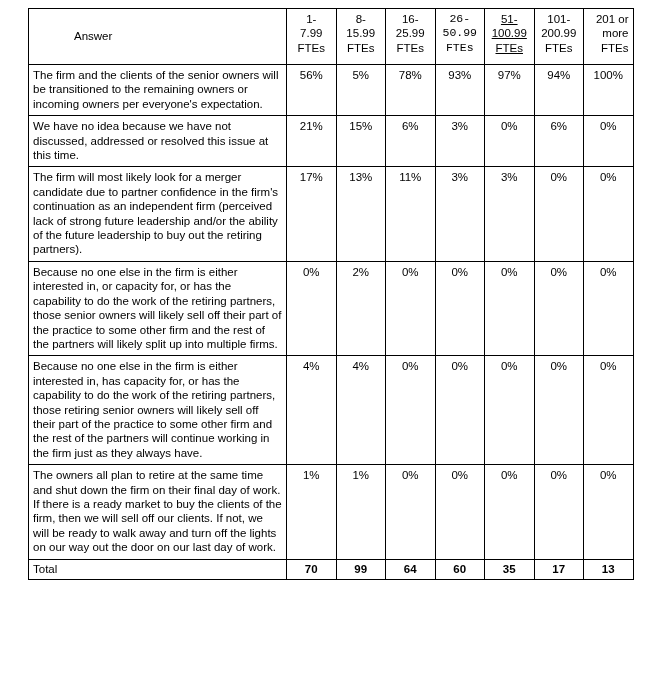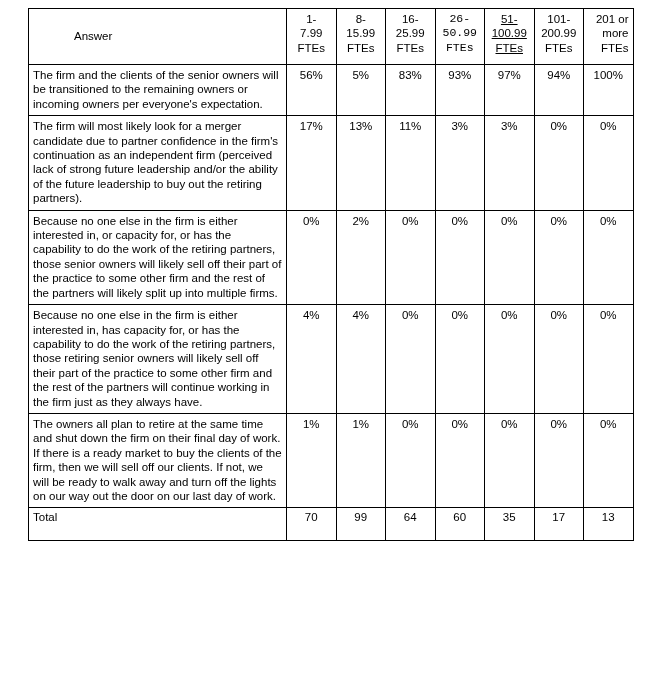--- a/index.html
+++ b/index.html
@@ -62,27 +62,28 @@
     margin-left: 35px;
   }
   td.val {
     text-align: center;
     vertical-align: top;
     padding-top: 3px;
     margin-left: 16px;
   }
   tr.total-row td {
     padding-top: 2px;
-    padding-bottom: 15px;
+    padding-bottom: 3px;
   }
   tr.total-row td.answer-cell {
     text-align: left;
   }
   tr.total-row td.val {
     text-align: center;
+    font-weight: bold;
   }
 </style>
 </head>
 <body>
 
 <div class="page">
   <table class="survey">
     <colgroup>
       <col class="c-answer">
       <col class="c-num">
@@ -117,25 +118,35 @@
         <td style="white-space: pre-line; text-align: right;">201 or
 more
 FTEs</td>
       </tr>
     </thead>
     <tbody>
       <tr>
         <td class="answer-cell">The firm and the clients of the senior owners will be transitioned to the remaining owners or incoming owners per everyone's expectation.</td>
         <td class="val">56%</td>
         <td class="val">5%</td>
-        <td class="val">83%</td>
+        <td class="val">78%</td>
         <td class="val">93%</td>
         <td class="val">97%</td>
         <td class="val">94%</td>
         <td class="val">100%</td>
+      </tr>
+      <tr>
+        <td class="answer-cell">We have no idea because we have not discussed, addressed or resolved this issue at this time.</td>
+        <td class="val">21%</td>
+        <td class="val">15%</td>
+        <td class="val">6%</td>
+        <td class="val">3%</td>
+        <td class="val">0%</td>
+        <td class="val">6%</td>
+        <td class="val">0%</td>
       </tr>
       <tr>
         <td class="answer-cell">The firm will most likely look for a merger candidate due to partner confidence in the firm's continuation as an independent firm (perceived lack of strong future leadership and/or the ability of the future leadership to buy out the retiring partners).</td>
         <td class="val">17%</td>
         <td class="val">13%</td>
         <td class="val">11%</td>
         <td class="val">3%</td>
         <td class="val">3%</td>
         <td class="val">0%</td>
         <td class="val">0%</td>

